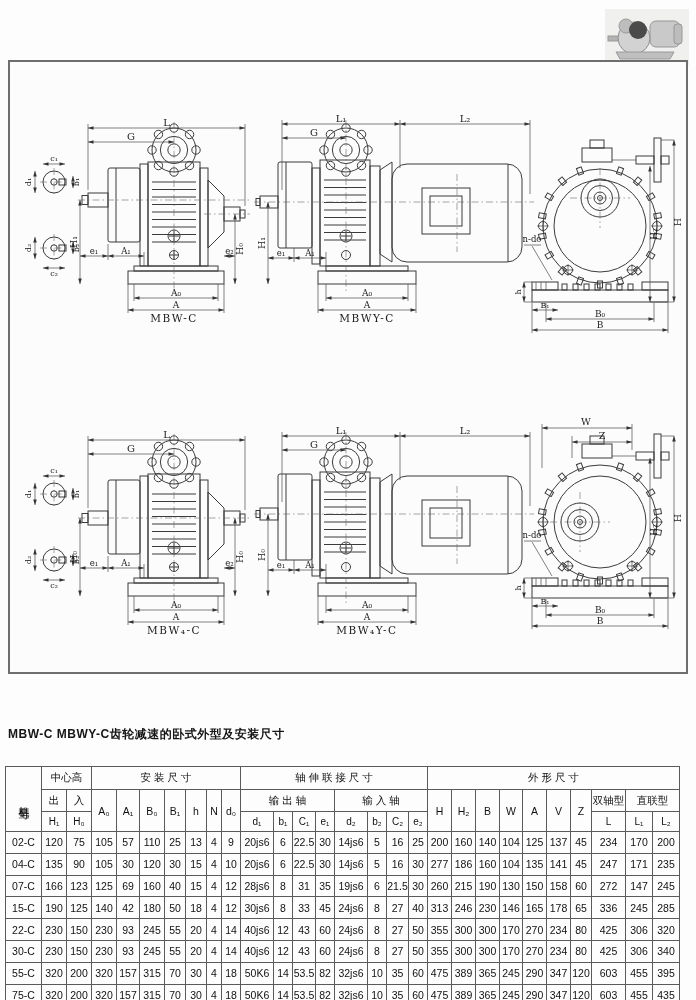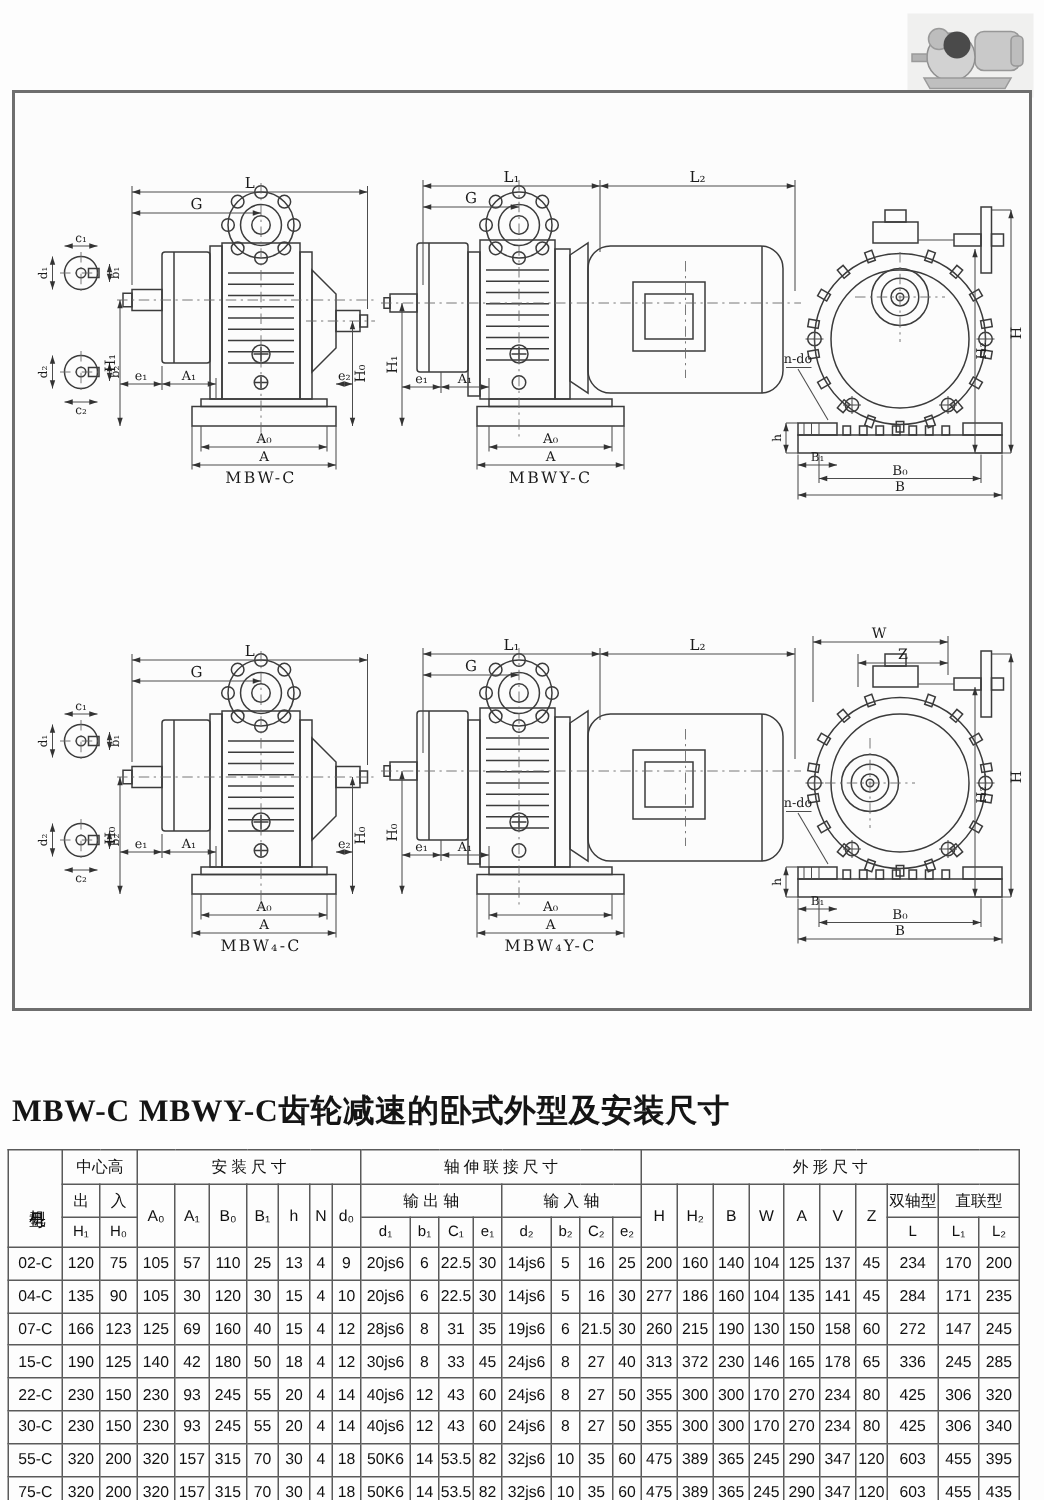--- a/index.html
+++ b/index.html
@@ -6,27 +6,27 @@
   .page{position:relative;width:696px;height:1000px;background:#fdfdfd;overflow:hidden;
         font-family:"Liberation Sans",sans-serif;color:#111;}
   .photo{position:absolute;left:604px;top:8px;width:86px;height:58px;}
   .drawing-box{position:absolute;left:8px;top:60px;width:676px;height:610px;
                border:2px solid #6e6e6e;background:#fcfcfc;}
   svg.drawing{position:absolute;overflow:visible;}
   svg .s{stroke:#3b3b3b;stroke-width:1;fill:none;}
   svg .thin{stroke:#4c4c4c;stroke-width:.7;fill:none;}
   svg .dash{stroke:#6a6a6a;stroke-width:.6;fill:none;stroke-dasharray:7 3 1.5 3;}
   svg text{fill:#1b1b1b;font-family:"DejaVu Serif",serif;}
-  .title{position:absolute;left:8px;top:726px;margin:0;font-size:21px;font-weight:bold;
-         letter-spacing:.5px;color:#151515;font-family:Liberation Serif, serif;}
+  .title{position:absolute;left:8px;top:726px;margin:0;font-size:12px;font-weight:bold;
+         letter-spacing:.5px;color:#151515;font-family:Liberation Sans, sans-serif;}
   table.dims{position:absolute;left:5px;top:766px;border-collapse:collapse;table-layout:fixed;
              font-size:10.5px;color:#101010;background:#fdfdfd;}
   table.dims th,table.dims td{border:1px solid #5a5a5a;text-align:center;vertical-align:middle;
              padding:0;font-weight:normal;white-space:nowrap;overflow:hidden;}
-  table.dims thead tr.hr1 th{height:22px;font-family:Liberation Serif, serif;}
+  table.dims thead tr.hr1 th{height:22px;}
   table.dims thead tr.hr2 th{height:21px;}
   table.dims thead tr.hr3 th{height:19px;font-size:10px;}
   table.dims tbody td{height:20.8px;font-size:10.5px;}
   .model-th{writing-mode:vertical-lr;text-orientation:upright;font-size:11px;letter-spacing:1px;}
 </style>
 </head>
 <body>
 
 <div class="page">
 
@@ -783,21 +783,21 @@
           <td>5</td>
           <td>16</td>
           <td>30</td>
           <td>277</td>
           <td>186</td>
           <td>160</td>
           <td>104</td>
           <td>135</td>
           <td>141</td>
           <td>45</td>
-          <td>284</td>
+          <td>247</td>
           <td>171</td>
           <td>235</td>
         </tr>
         <tr>
           <td>07-C</td>
           <td>166</td>
           <td>123</td>
           <td>125</td>
           <td>69</td>
           <td>160</td>
@@ -837,21 +837,21 @@
           <td>12</td>
           <td>30js6</td>
           <td>8</td>
           <td>33</td>
           <td>45</td>
           <td>24js6</td>
           <td>8</td>
           <td>27</td>
           <td>40</td>
           <td>313</td>
-          <td>372</td>
+          <td>246</td>
           <td>230</td>
           <td>146</td>
           <td>165</td>
           <td>178</td>
           <td>65</td>
           <td>336</td>
           <td>245</td>
           <td>285</td>
         </tr>
         <tr>

